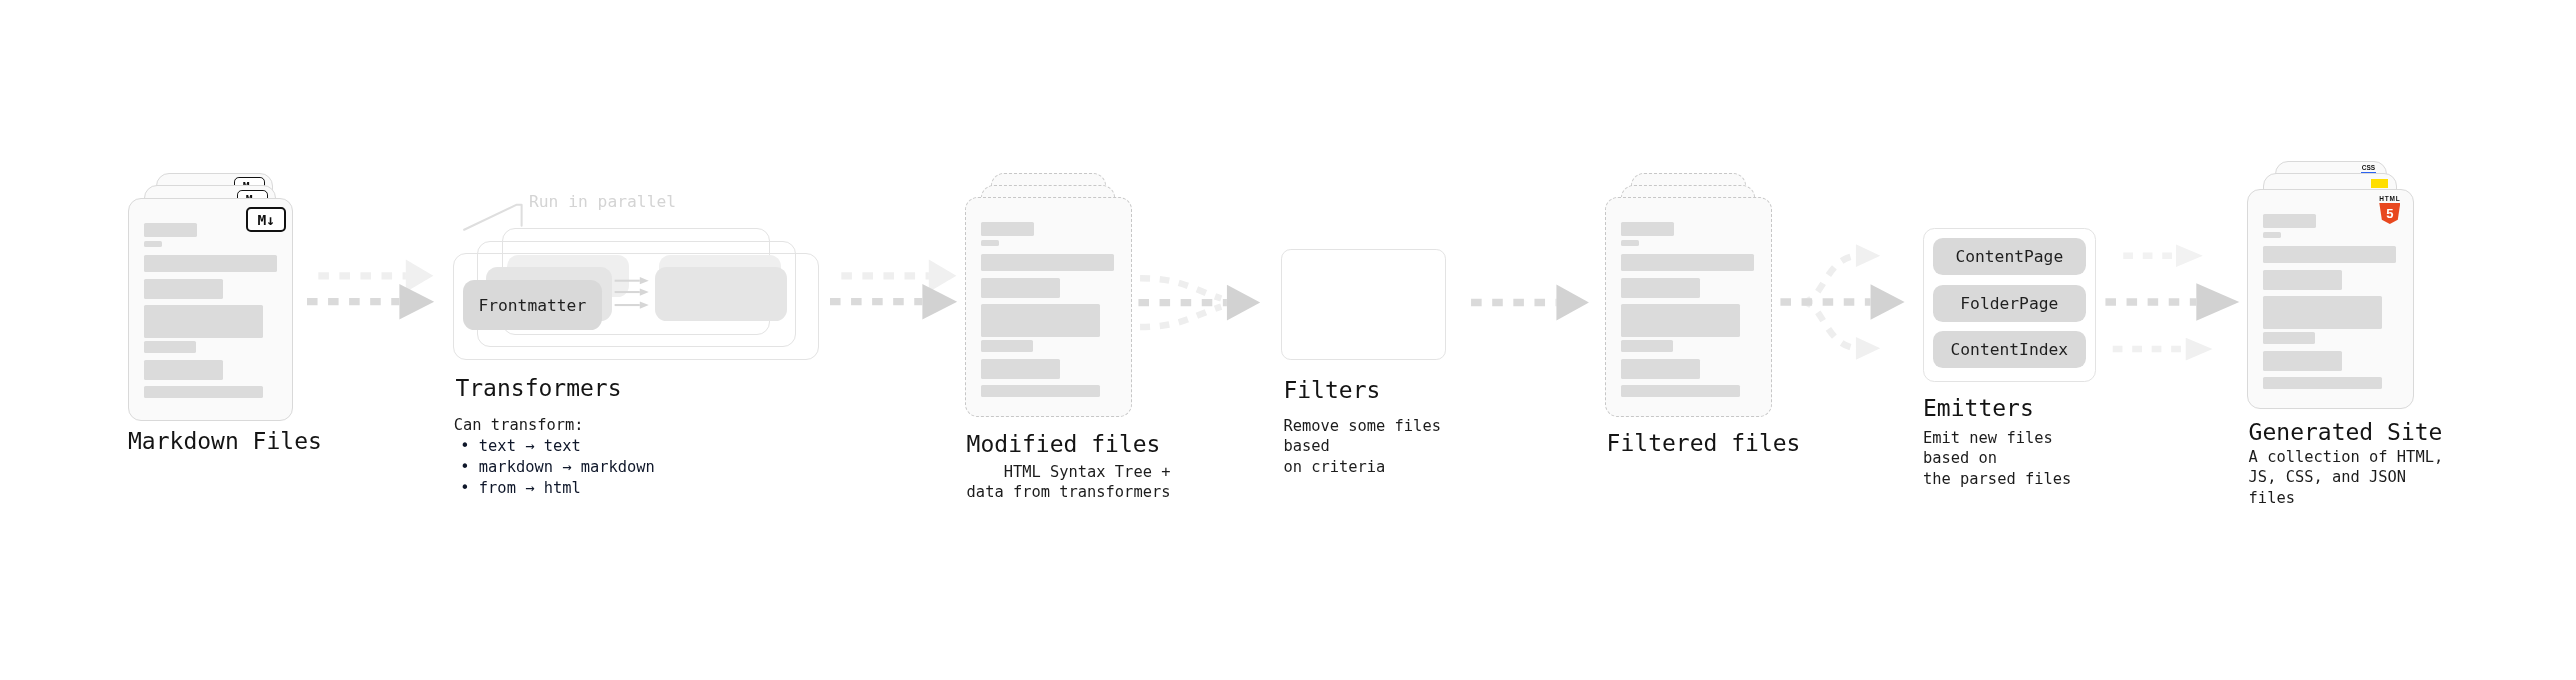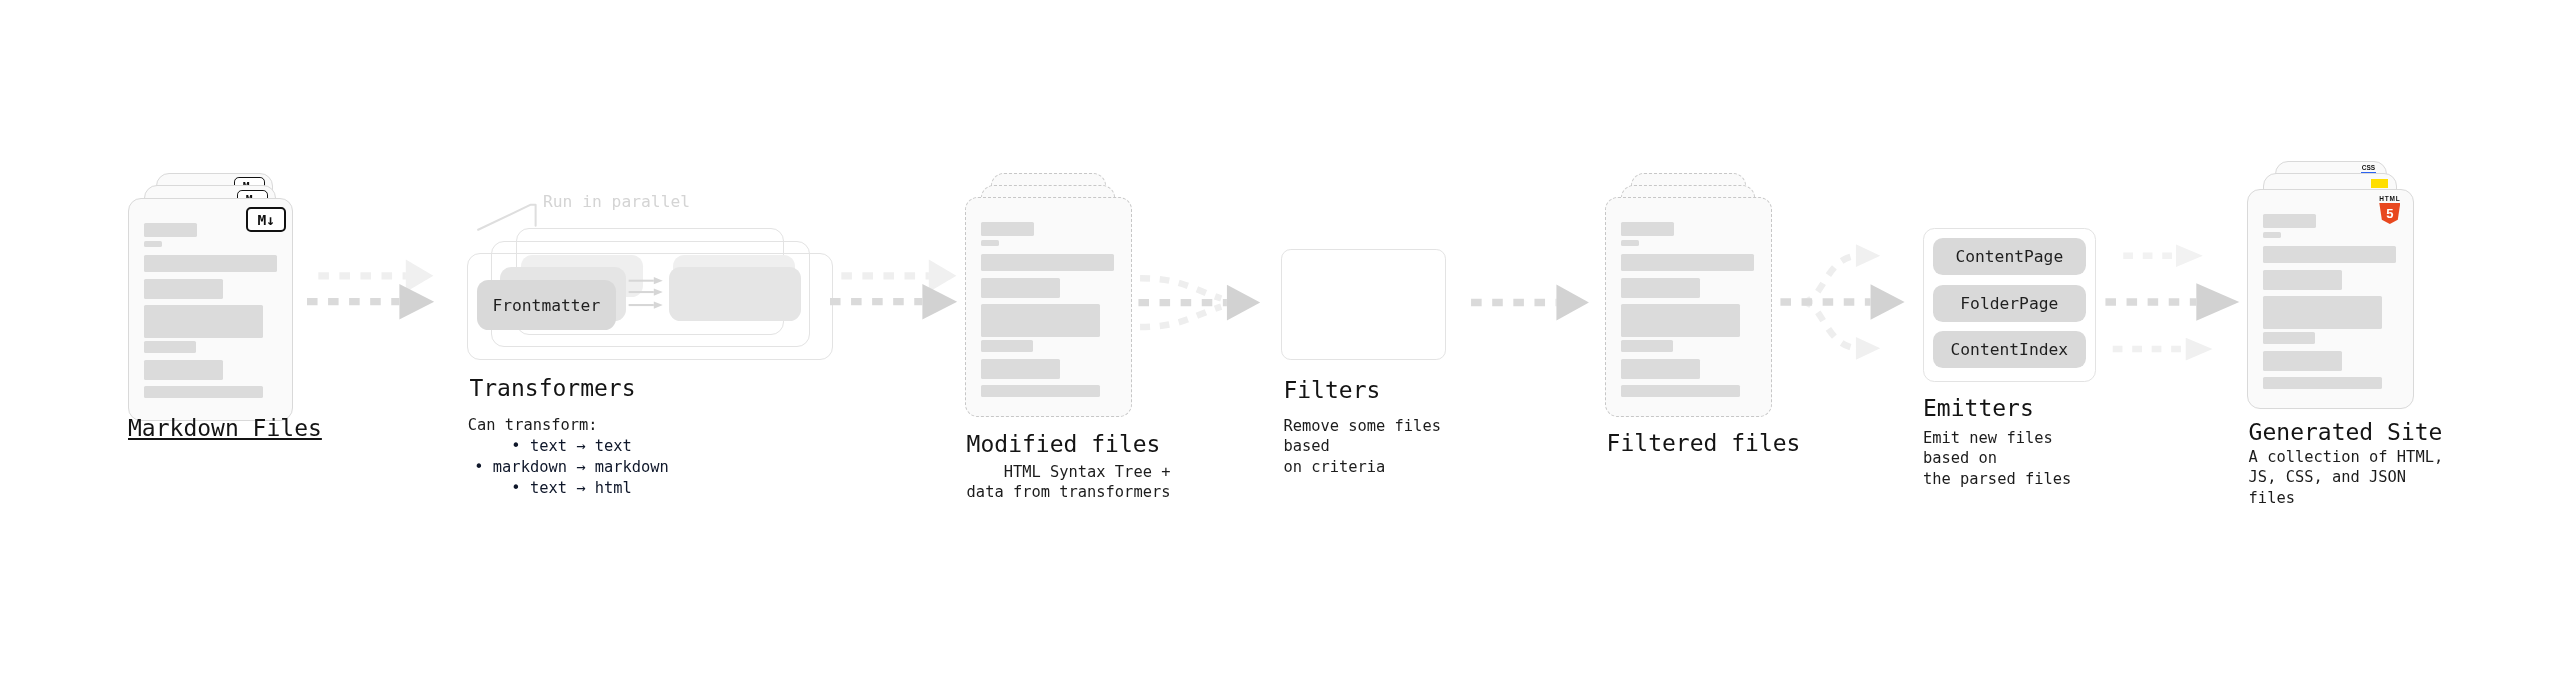--- a/index.html
+++ b/index.html
@@ -70,31 +70,31 @@
       <div class="md-badge front">M↓</div>
       <span class="bar b1"></span>
       <span class="bar b2"></span>
       <span class="bar b3"></span>
       <span class="bar b4"></span>
       <span class="bar b5"></span>
       <span class="bar b6"></span>
       <span class="bar b7"></span>
       <span class="bar b8"></span>
     </div>
-    <div class="stage-title" style="left:0px;top:255px;text-decoration:underline;">Markdown Files</div>
+    <div class="stage-title" style="left:0px;top:268px;">Markdown Files</div>
   </div>
 
   <svg class="abs" style="left:302px;top:245px;" width="138" height="81" viewBox="0 0 170 100">
     <line x1="20" y1="38" x2="128" y2="38" stroke="#efefef" stroke-width="9" stroke-dasharray="13 13"></line>
     <polygon points="128,18 128,58 162,38" fill="#f0f0f0"></polygon>
     <line x1="6" y1="70" x2="120" y2="70" stroke="#dadada" stroke-width="9" stroke-dasharray="13 13"></line>
     <polygon points="120,48 120,92 163,70" fill="#d2d2d2"></polygon>
   </svg>
 
-  <div class="abs" style="left:467px;top:187px;width:374px;height:325px;text-align:center;">
+  <div class="abs" style="left:453px;top:187px;width:374px;height:325px;">
     <div class="note" style="left:76px;top:4.9px;">Run in parallel</div>
     <svg class="abs" style="left:6.5px;top:12.2px;" width="69" height="34" viewBox="0 0 85 42">
       <polyline points="5,38 70,7 76,7 76,33" fill="none" stroke="#dedede" stroke-width="2.5" stroke-linejoin="round" stroke-linecap="round"></polyline>
     </svg>
     <div class="obox" style="left:49px;top:41px;width:268px;height:107px;"></div>
     <div class="obox" style="left:23.6px;top:54px;width:319px;height:106px;"></div>
     <div class="obox" style="left:0px;top:66px;width:366px;height:107px;"></div>
 
     <div class="chip ghost2" style="left:54px;top:68px;width:122px;height:42px;"></div>
     <div class="chip ghost1" style="left:32.5px;top:80px;width:126px;height:54px;"></div>
@@ -112,21 +112,21 @@
       <polygon points="34,16.5 34,25.5 45,21" fill="#d6d6d6"></polygon>
       <line x1="3" y1="37" x2="34" y2="37" stroke="#d6d6d6" stroke-width="2.5"></line>
       <polygon points="34,32.5 34,41.5 45,37" fill="#d6d6d6"></polygon>
     </svg>
 
     <div class="stage-title" style="left:2.4px;top:189px;">Transformers</div>
     <div class="caption" style="left:0.8px;top:228px;">Can transform:</div>
     <div class="bullets" style="left:7.3px;top:249px;">
       <div>• text → text</div>
       <div>• markdown → markdown</div>
-      <div>• text → html</div>
+      <div>• from → html</div>
     </div>
   </div>
 
   <svg class="abs" style="left:825px;top:245px;" width="138" height="81" viewBox="0 0 170 100">
     <line x1="20" y1="38" x2="128" y2="38" stroke="#efefef" stroke-width="9" stroke-dasharray="13 13"></line>
     <polygon points="128,18 128,58 162,38" fill="#f0f0f0"></polygon>
     <line x1="6" y1="70" x2="120" y2="70" stroke="#dadada" stroke-width="9" stroke-dasharray="13 13"></line>
     <polygon points="120,48 120,92 163,70" fill="#d2d2d2"></polygon>
   </svg>
 

